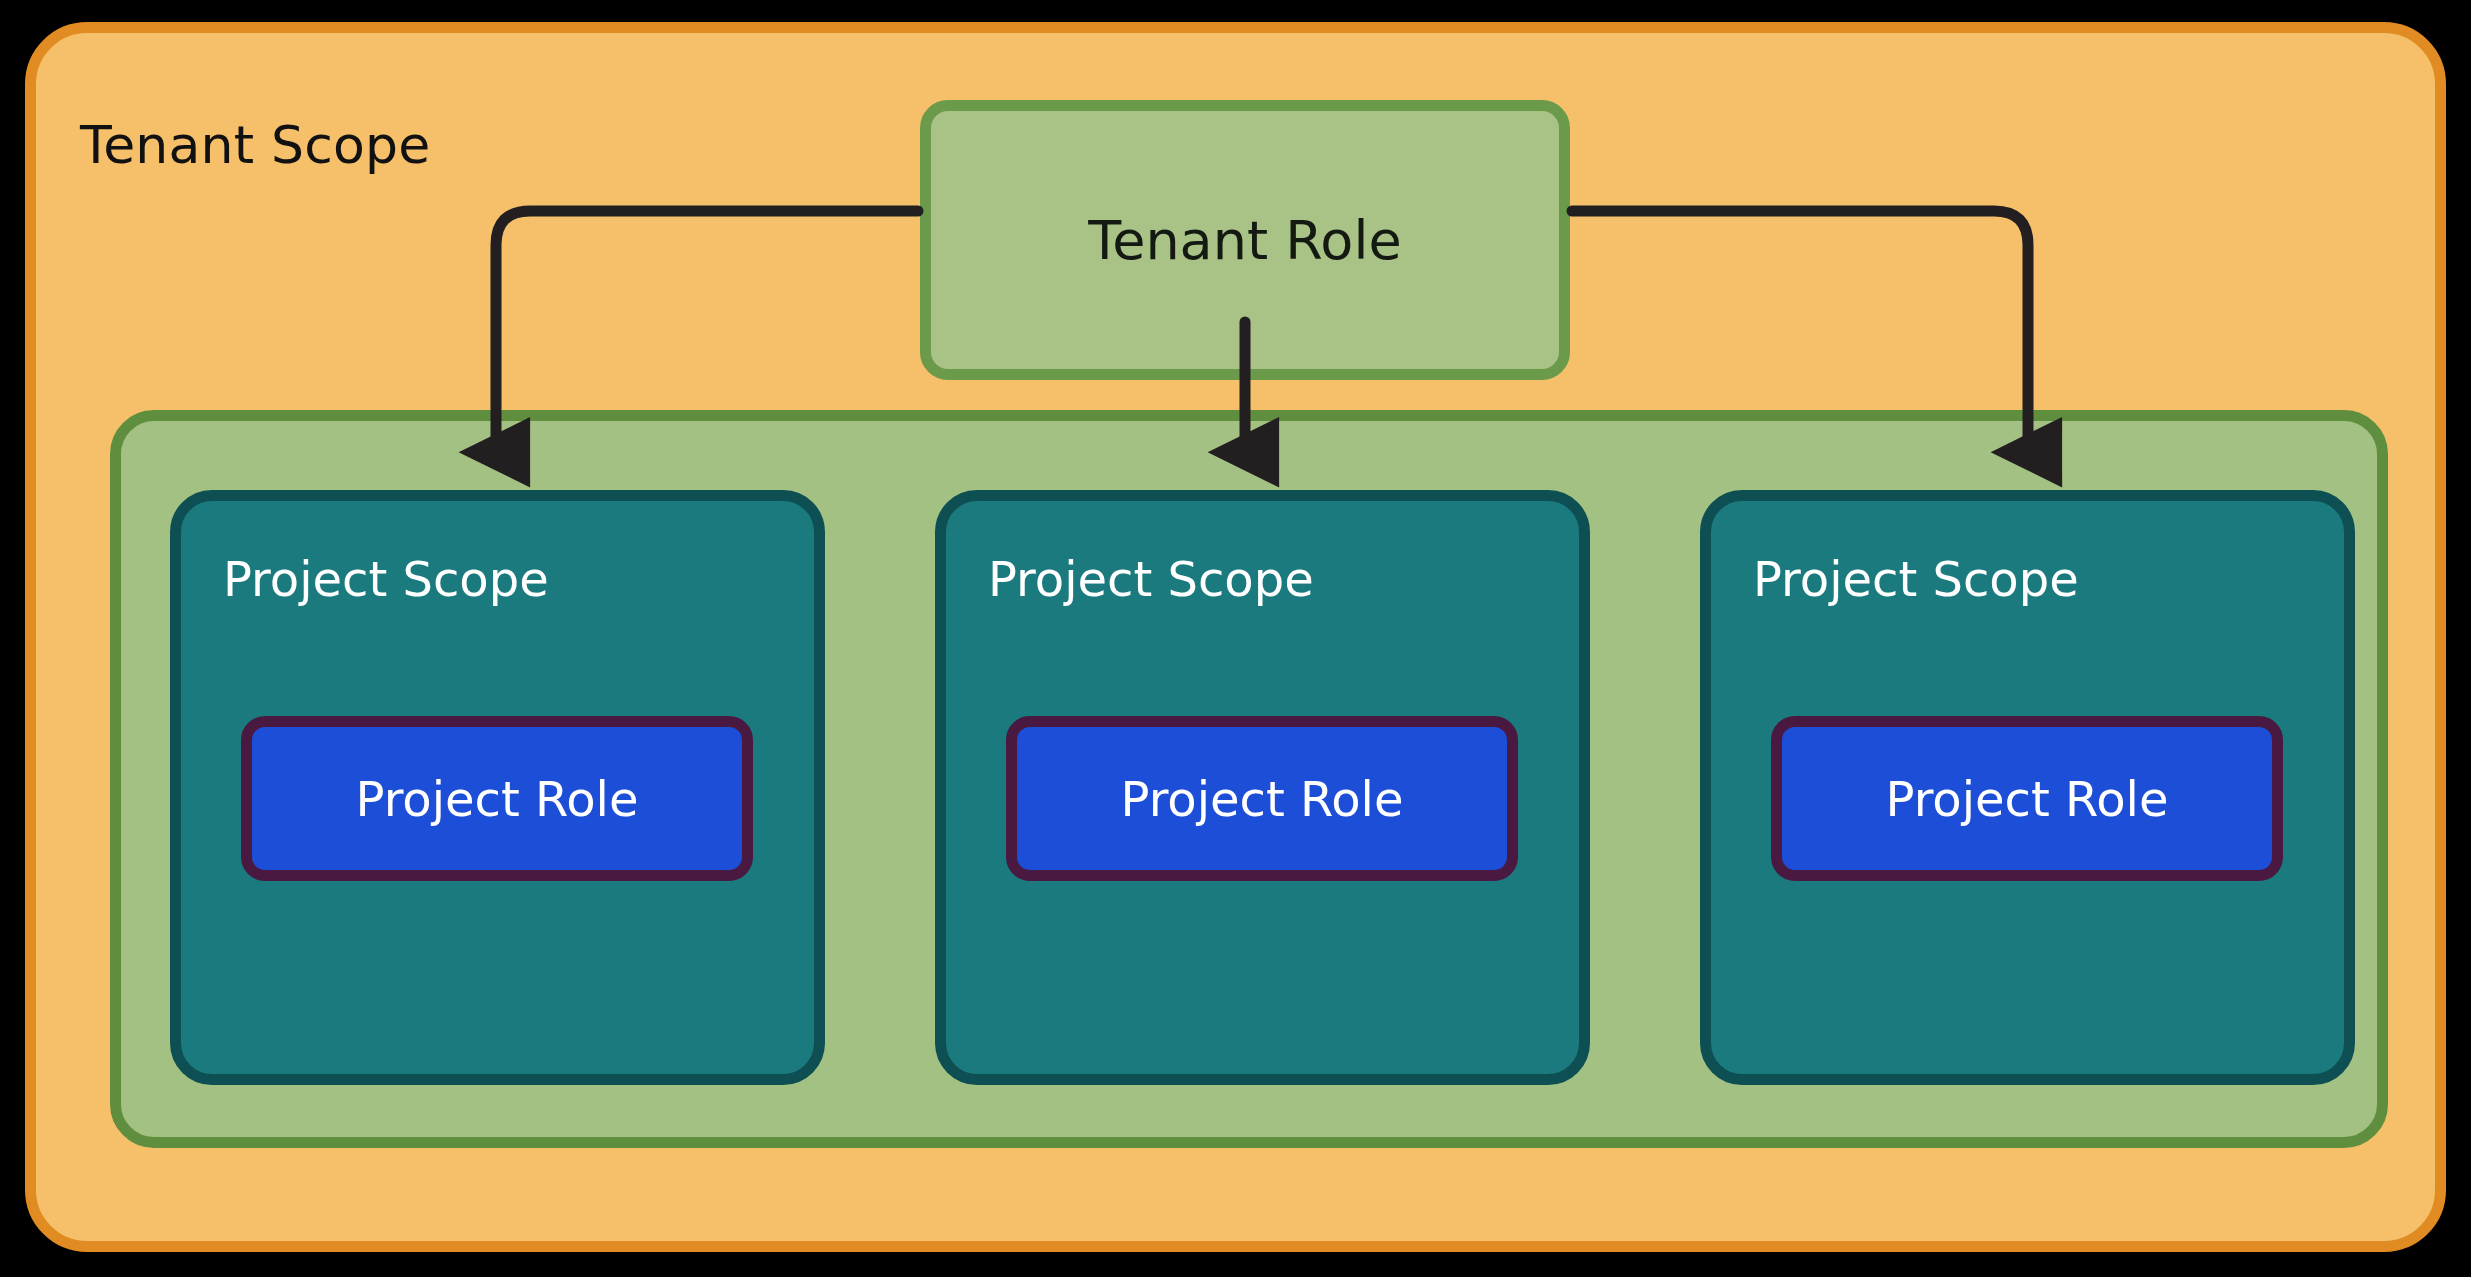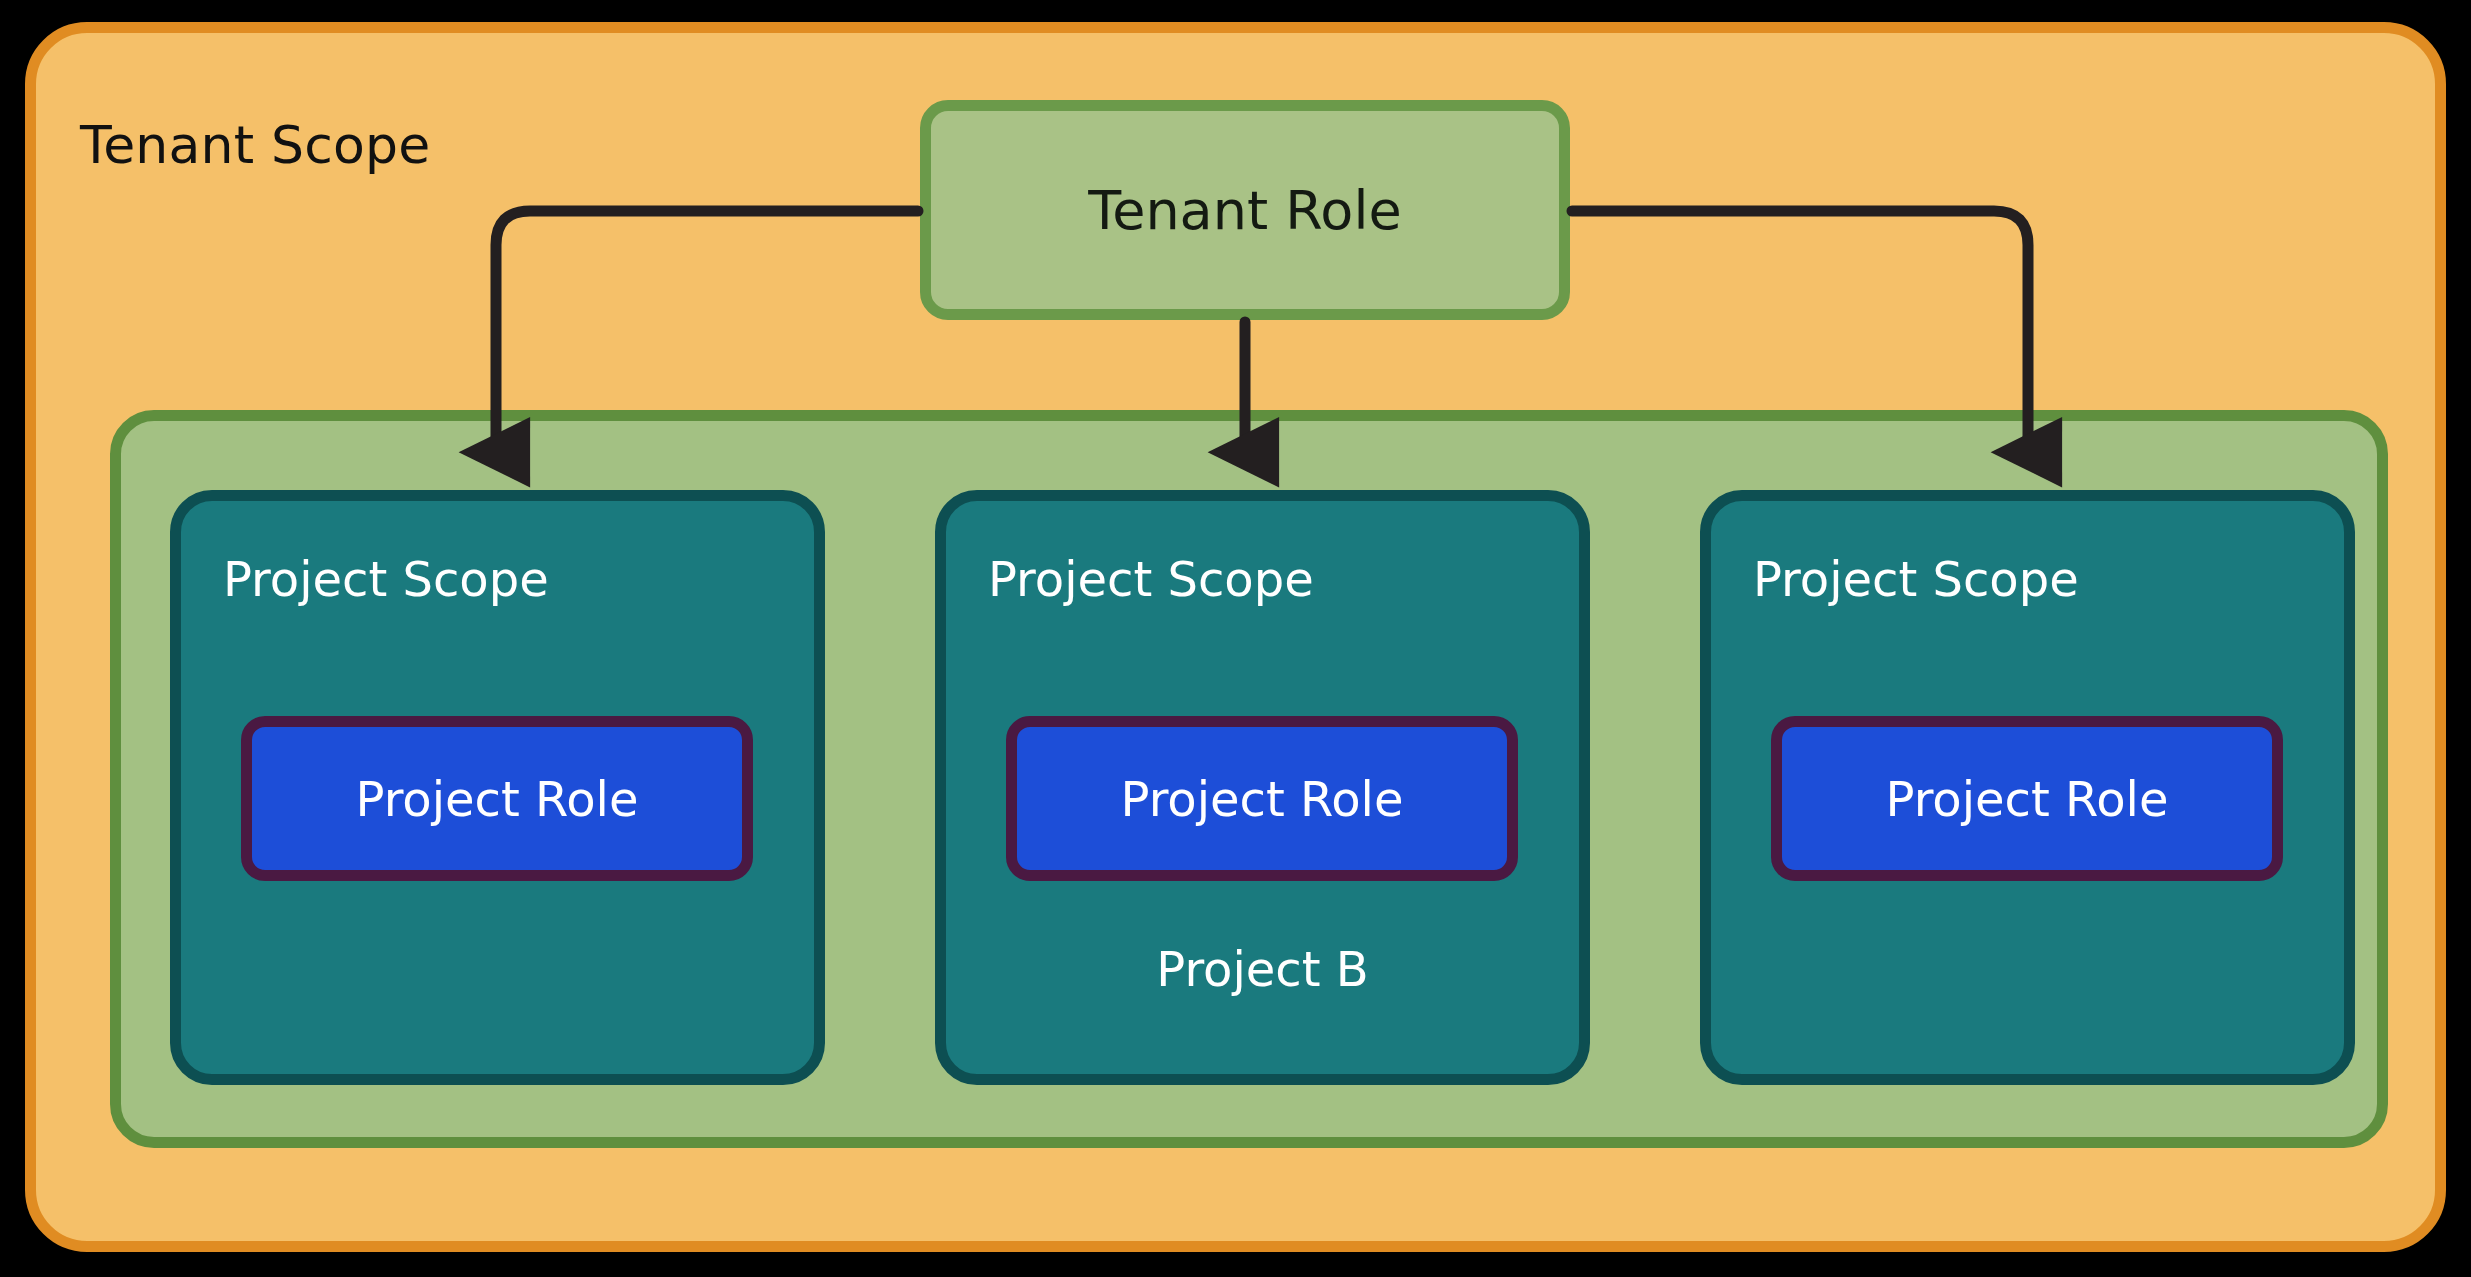--- a/index.html
+++ b/index.html
@@ -44,21 +44,21 @@
     letter-spacing: 0.2px;
     white-space: nowrap;
   }
 
   
   .tenant-role {
     position: absolute;
     left: 920px;
     top: 100px;
     width: 650px;
-    height: 220px;
+    height: 280px;
     box-sizing: border-box;
     background: #a9c286;
     border: 11px solid #6b9a4a;
     border-radius: 28px;
     display: flex;
     align-items: center;
     justify-content: center;
   }
   .tenant-role-label {
     font-size: 54px;
@@ -165,21 +165,20 @@
     <div class="project-role">
       <div class="project-role-label">Project Role</div>
     </div>
   </div>
 
   <div class="project-scope p1">
     <div class="project-scope-label">Project Scope</div>
     <div class="project-role">
       <div class="project-role-label">Project Role</div>
     </div>
-    <div class="project-name">Project B</div>
   </div>
 
   <div class="project-scope p2">
     <div class="project-scope-label">Project Scope</div>
     <div class="project-role">
       <div class="project-role-label">Project Role</div>
     </div>
   </div>
 
   <svg class="connectors" viewBox="0 0 2471 1277" width="2471" height="1277">

